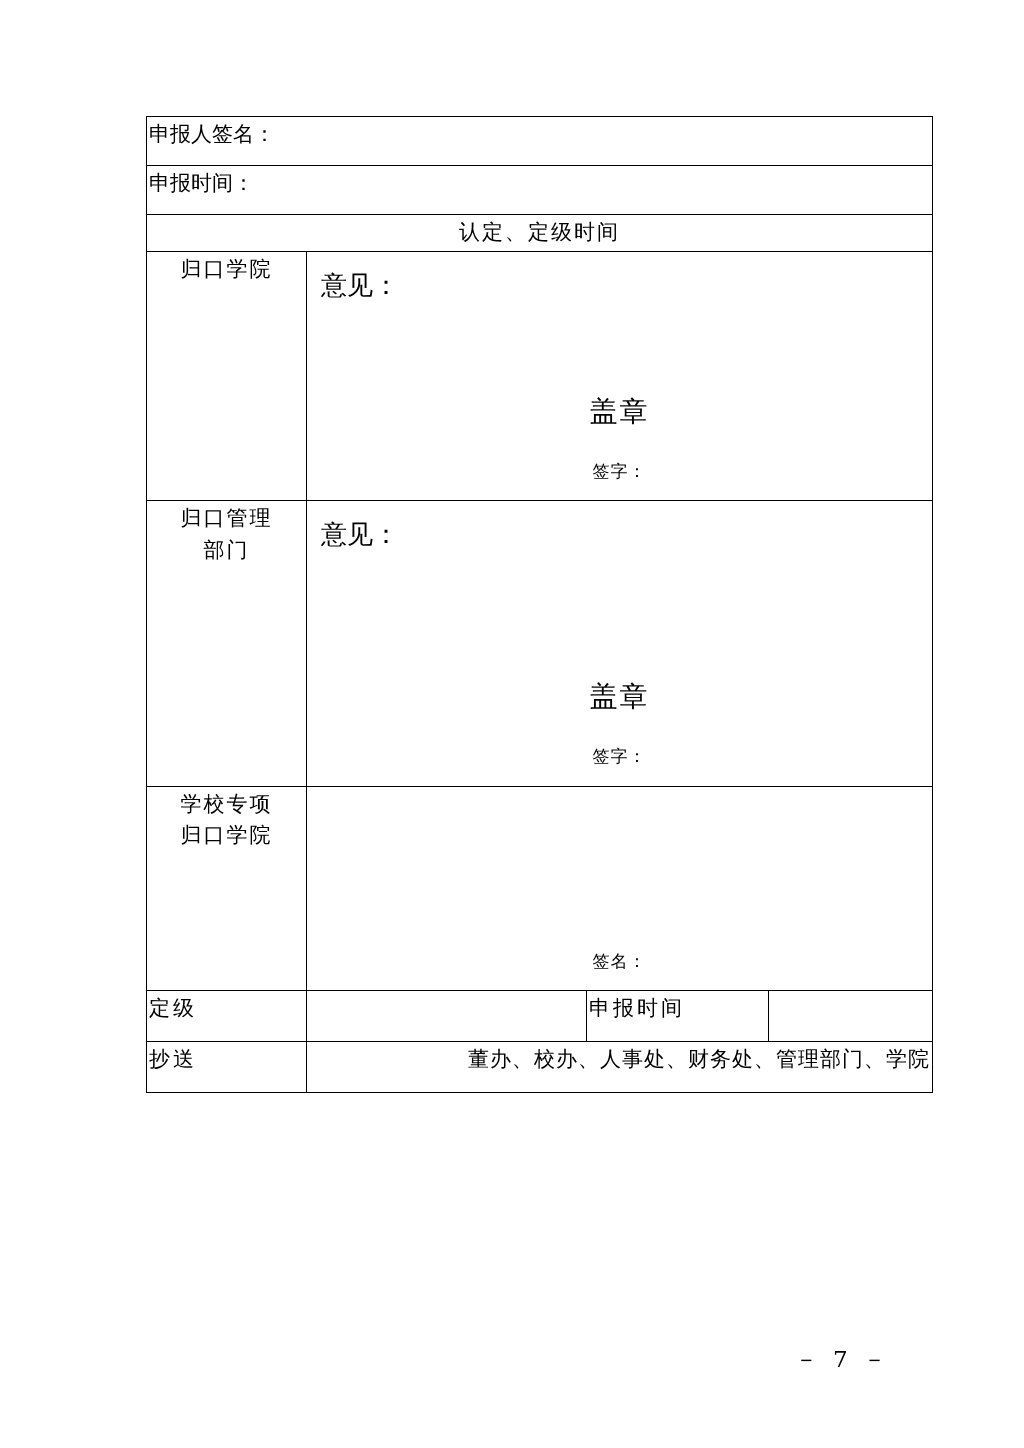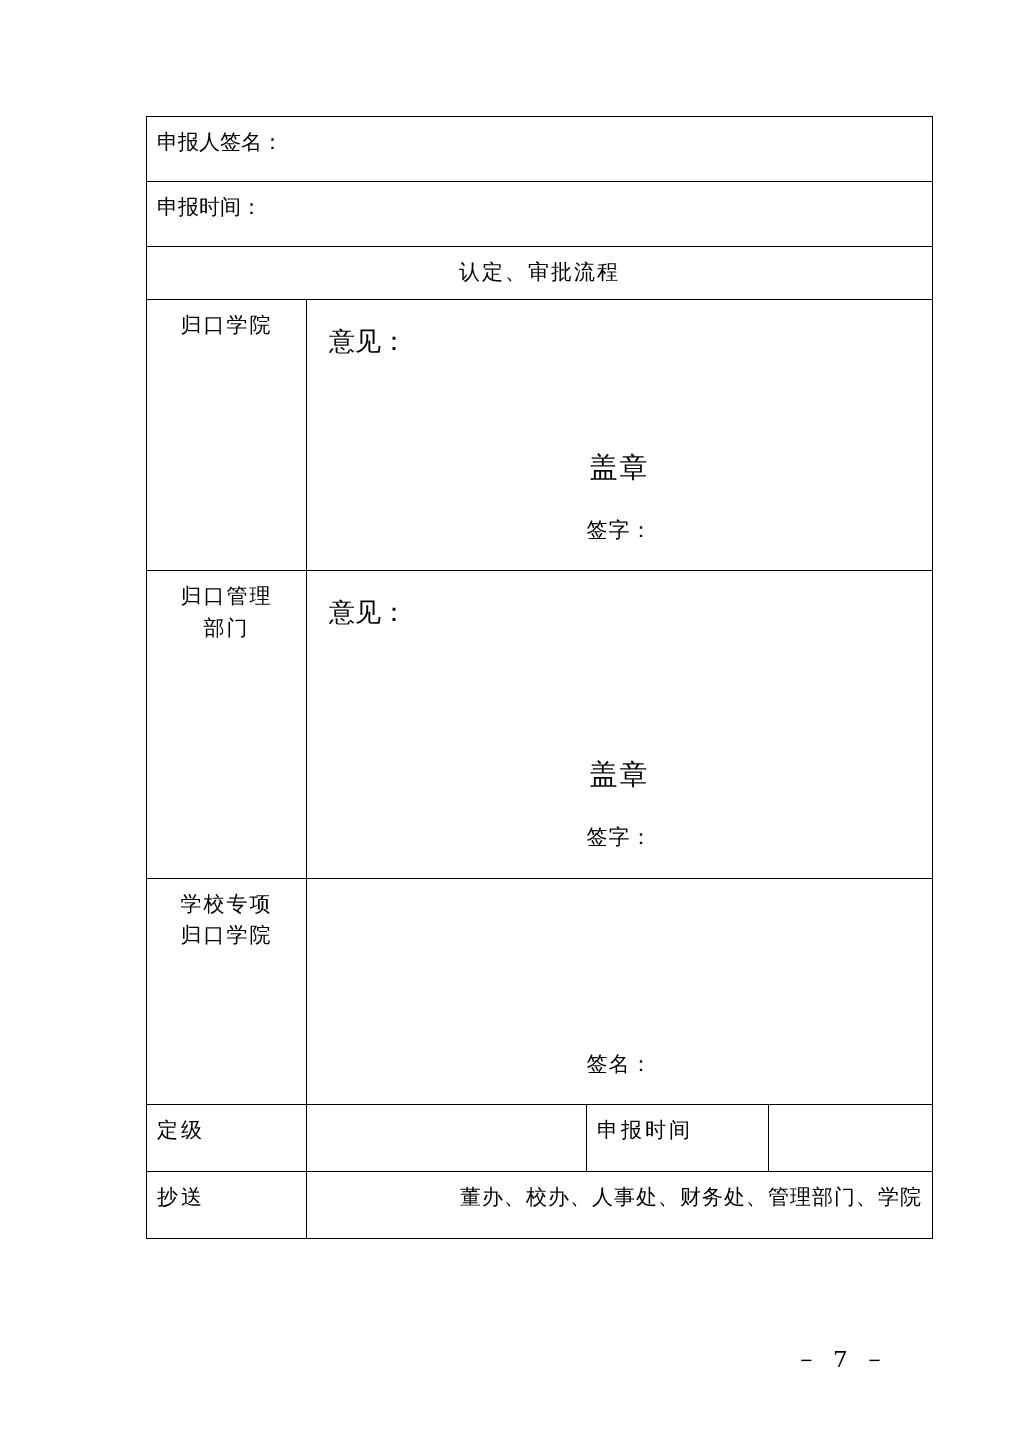--- a/index.html
+++ b/index.html
@@ -27,21 +27,21 @@
     top: 116px;
     width: 786px;
   }
   table.form {
     border-collapse: collapse;
     width: 786px;
     table-layout: fixed;
   }
   table.form td {
     border: 1.5px solid #000000;
-    padding: 10px;
+    padding: 2px;
     vertical-align: top;
     font-size: 21px;
     line-height: 1.5;
   }
   .cell-pad {
     padding: 10px 10px 10px 14px;
   }
   .row-sign td { height: 44px; }
   .row-time td { height: 44px; }
 
@@ -66,21 +66,21 @@
     font-size: 26px;
     padding: 12px 0 0 12px;
   }
   .stamp {
     text-align: center;
     font-size: 28px;
     letter-spacing: 2px;
   }
   .sigline {
     text-align: center;
-    font-size: 21px;
+    font-size: 17px;
     letter-spacing: 1px;
   }
   .spacer-sm { height: 26px; }
   .spacer-lg { height: 86px; }
 
   .grade-label {
     text-align: left;
     vertical-align: middle;
     font-size: 22px;
     letter-spacing: 3px;
@@ -129,21 +129,21 @@
             <span>申报人签名：</span>
           </td>
         </tr>
         <tr class="row-time">
           <td colspan="4" class="cell-pad">
             <span>申报时间：</span>
           </td>
         </tr>
         <tr>
           <td colspan="4" class="title-cell">
-            <span>认定、审批流程</span>
+            <span>认定、定级时间</span>
           </td>
         </tr>
 
         <tr>
           <td class="label-cell">
             <span>归口学院</span>
           </td>
           <td colspan="3" class="opinion-cell">
             <div class="opinion-text">意见：</div>
             <div class="spacer-lg"></div>

